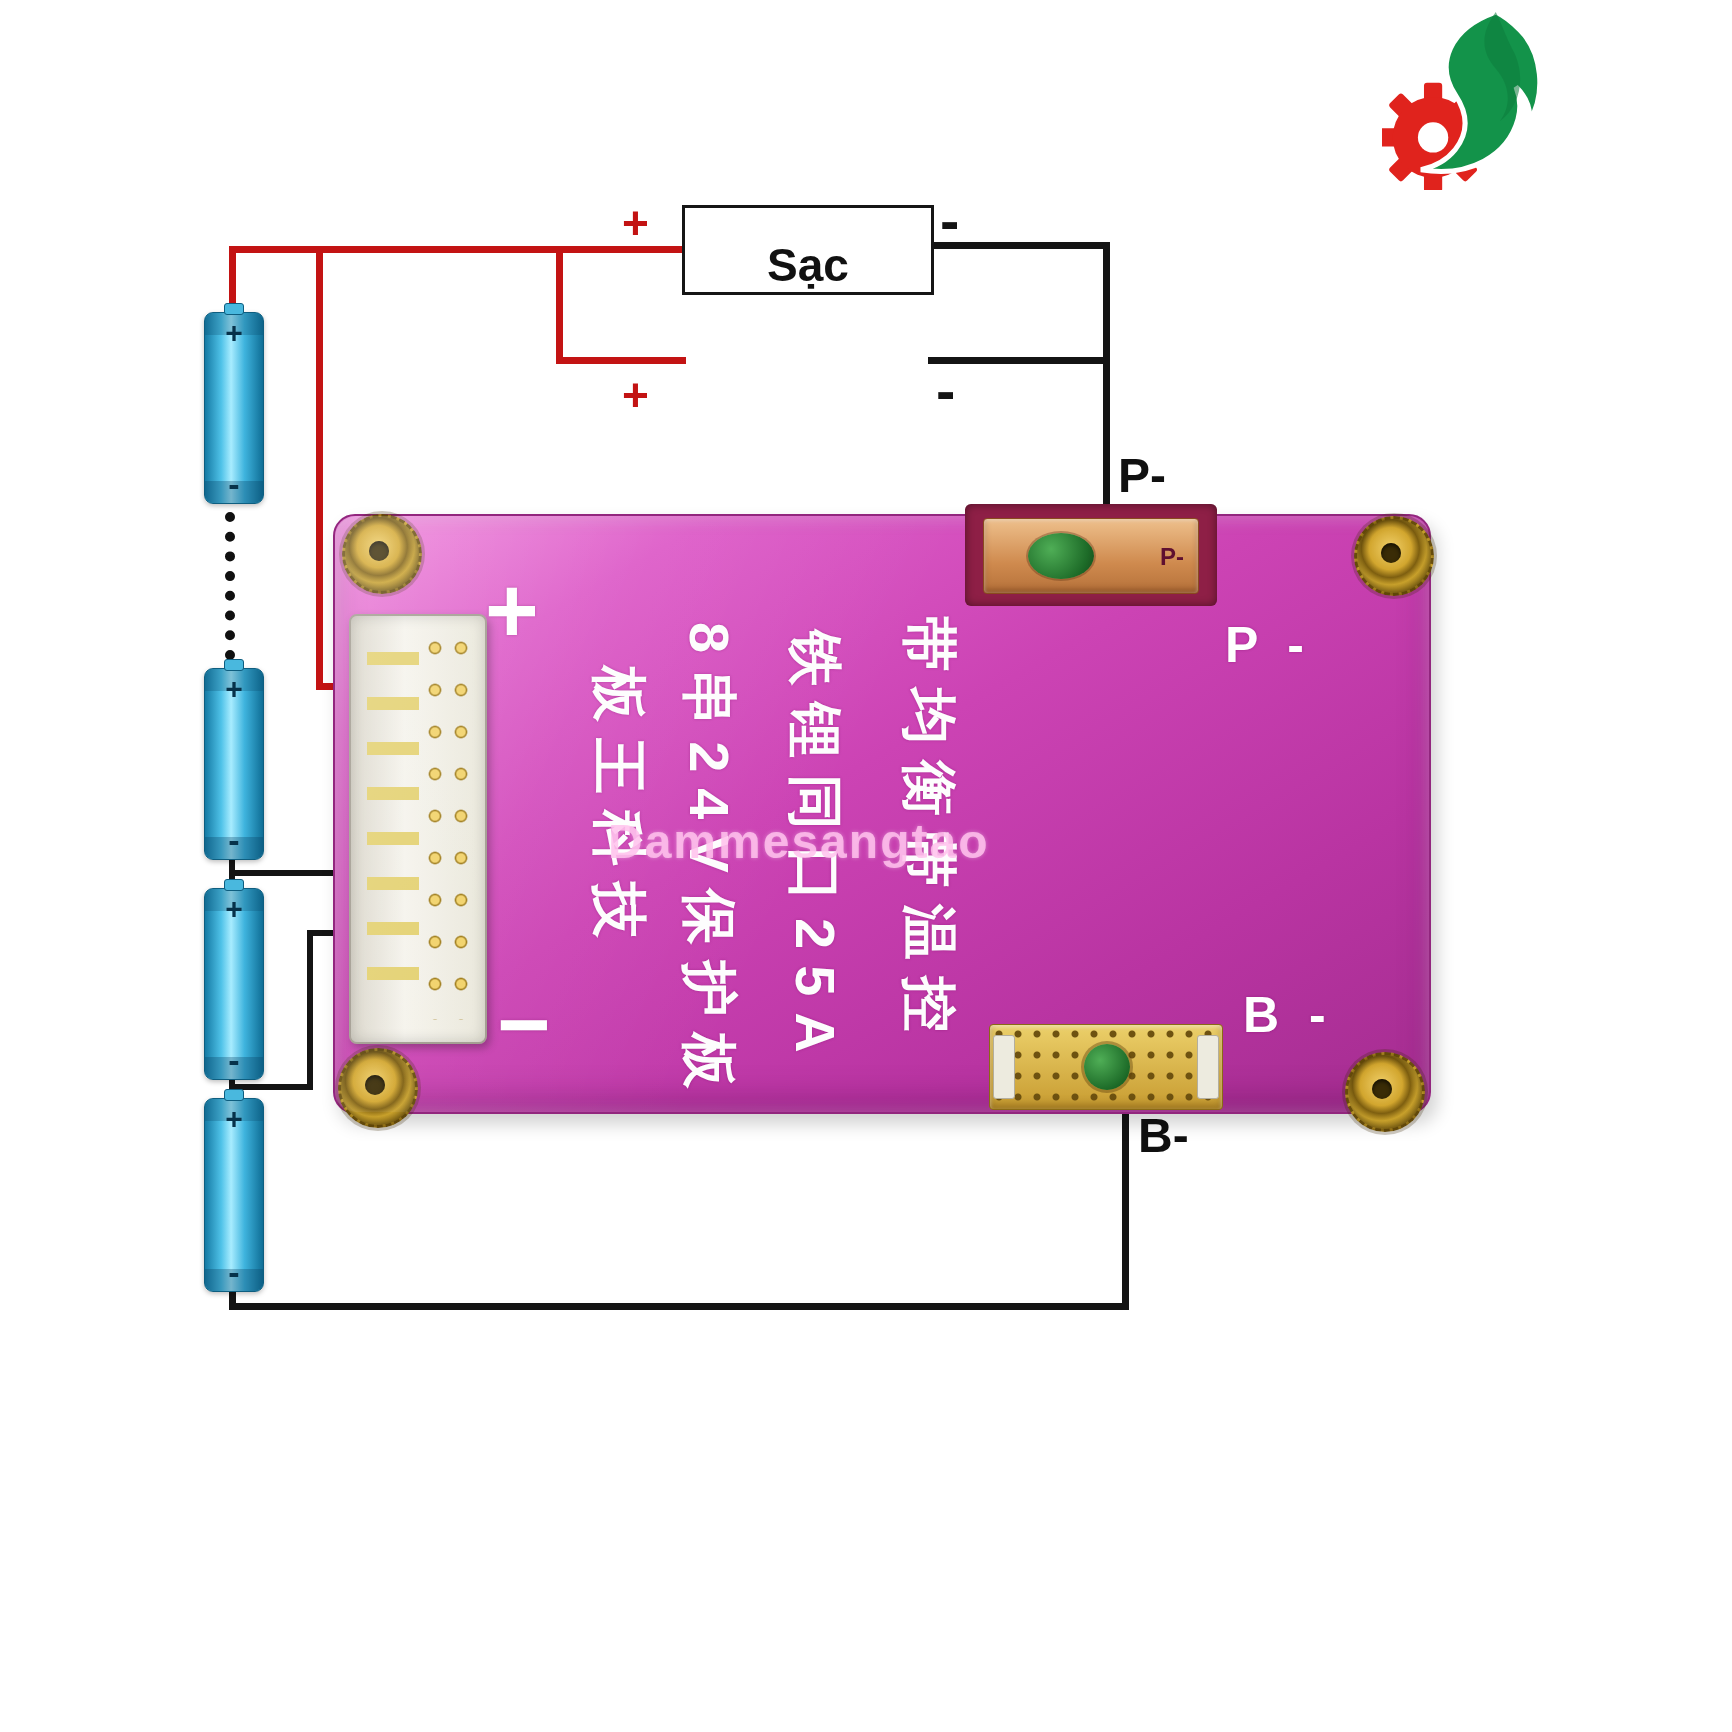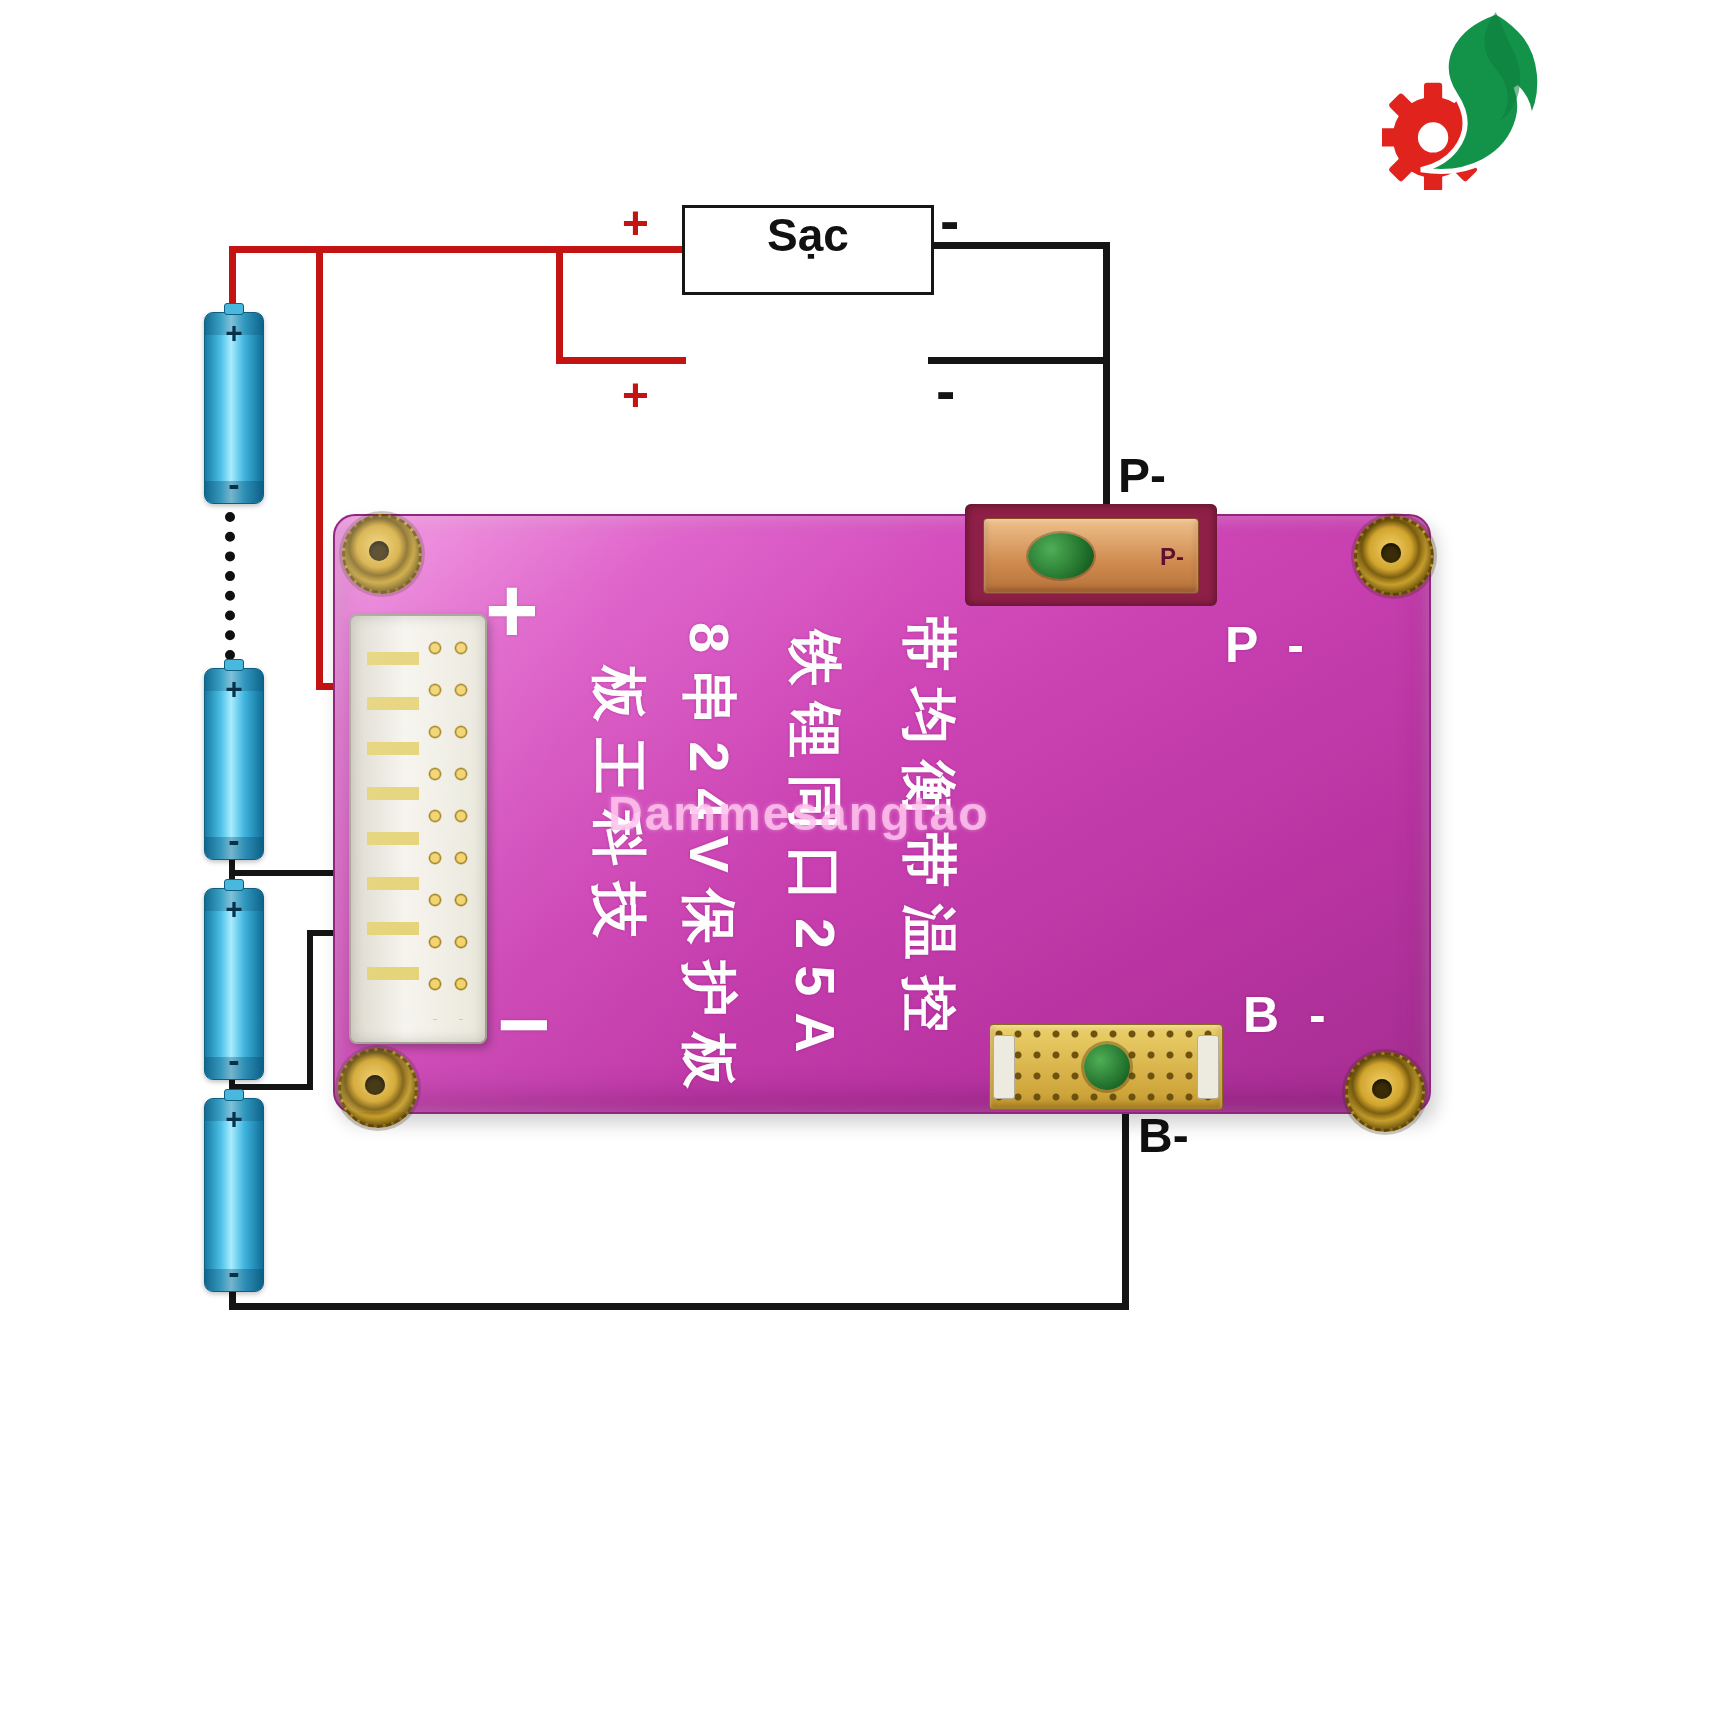--- a/index.html
+++ b/index.html
@@ -10,21 +10,21 @@
   .wire{position:absolute;background:#141414;}
   .wire.red{background:#c31313;}
 
   
   .term{position:absolute;font-weight:bold;color:#141414;line-height:1;}
   .term.red{color:#c31313;}
   .wire-label{position:absolute;font-weight:bold;color:#101010;font-size:48px;line-height:1;}
 
   
   .iobox{position:absolute;width:246px;height:84px;background:#fff;border:3px solid #161616;
-         display:flex;align-items:flex-start;justify-content:center;font-size:46px;font-weight:bold;color:#111;}
+         display:flex;align-items:flex-end;justify-content:center;font-size:46px;font-weight:bold;color:#111;}
 
   
   .battery{position:absolute;left:204px;width:58px;height:190px;border-radius:9px;
            background:linear-gradient(90deg,#157aa4,#4fc2e8 28%,#a8ecff 45%,#3fb4de 68%,#0f6e96);
            border:1px solid #0e5e80;box-shadow:0 2px 5px rgba(0,0,0,.25);}
   .battery::before{content:"";position:absolute;left:0;right:0;top:0;height:22px;
            background:rgba(8,66,98,.25);border-radius:9px 9px 0 0;}
   .battery::after{content:"";position:absolute;left:0;right:0;bottom:0;height:22px;
            background:rgba(8,66,98,.32);border-radius:0 0 9px 9px;}
   .nub{position:absolute;top:-10px;left:19px;width:18px;height:10px;background:#49b8de;
@@ -81,21 +81,21 @@
           background-image:radial-gradient(circle at 9px 9px,#6e5210 3px,transparent 4px),
                            linear-gradient(180deg,#ecd06a,#c79b30);
           background-size:19px 21px,100% 100%;
           box-shadow:inset 0 2px 4px rgba(255,255,255,.5),inset 0 -4px 8px rgba(90,60,5,.45);}
   .pad-green-dot{position:absolute;left:94px;top:19px;width:46px;height:46px;border-radius:50%;
           background:radial-gradient(circle at 35% 35%,#4fae56,#1d6b28 70%,#124618);
           box-shadow:0 0 0 3px rgba(90,60,10,.4);}
   .solder{position:absolute;top:10px;width:20px;height:62px;background:#edebdf;border:1px solid #b3ae9e;border-radius:3px;}
   .solder.l{left:3px;} .solder.r{right:3px;}
 
-  .watermark{position:absolute;left:608px;top:786px;font-size:48px;font-weight:bold;letter-spacing:2px;
+  .watermark{position:absolute;left:608px;top:814px;font-size:48px;font-weight:bold;letter-spacing:2px;
           color:rgba(255,193,236,.85);text-shadow:0 0 4px rgba(255,255,255,.35);z-index:5;}
 
   .logo{position:absolute;left:1382px;top:8px;width:178px;height:182px;}
 </style>
 </head>
 <body>
 
 <div class="canvas">
 
   <div class="wire red" style="left:229px;top:246px;width:7px;height:60px;"></div>

